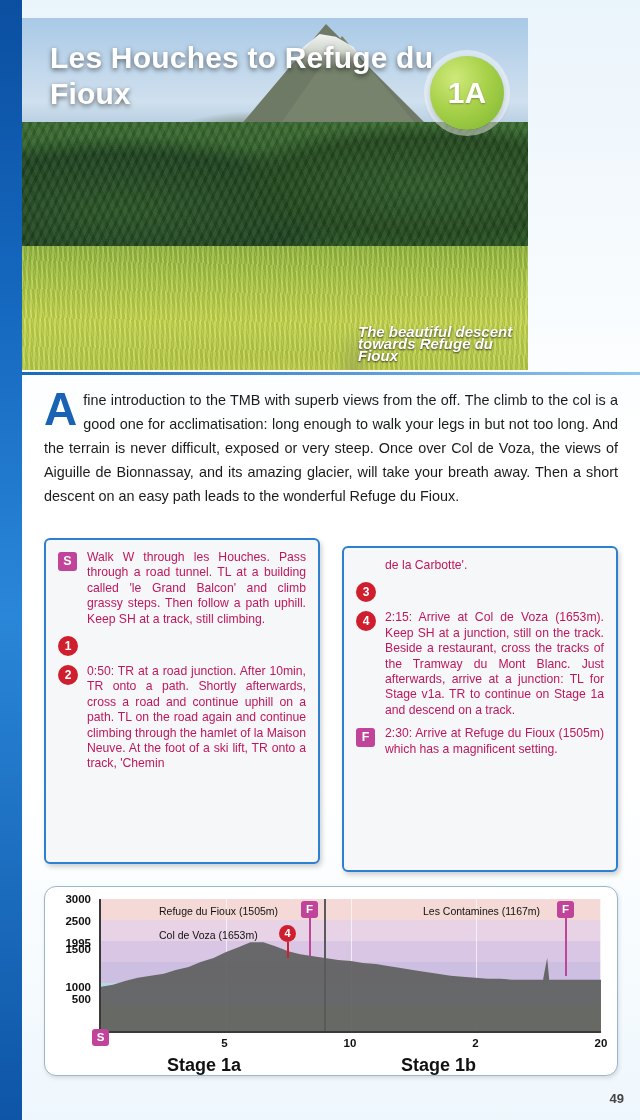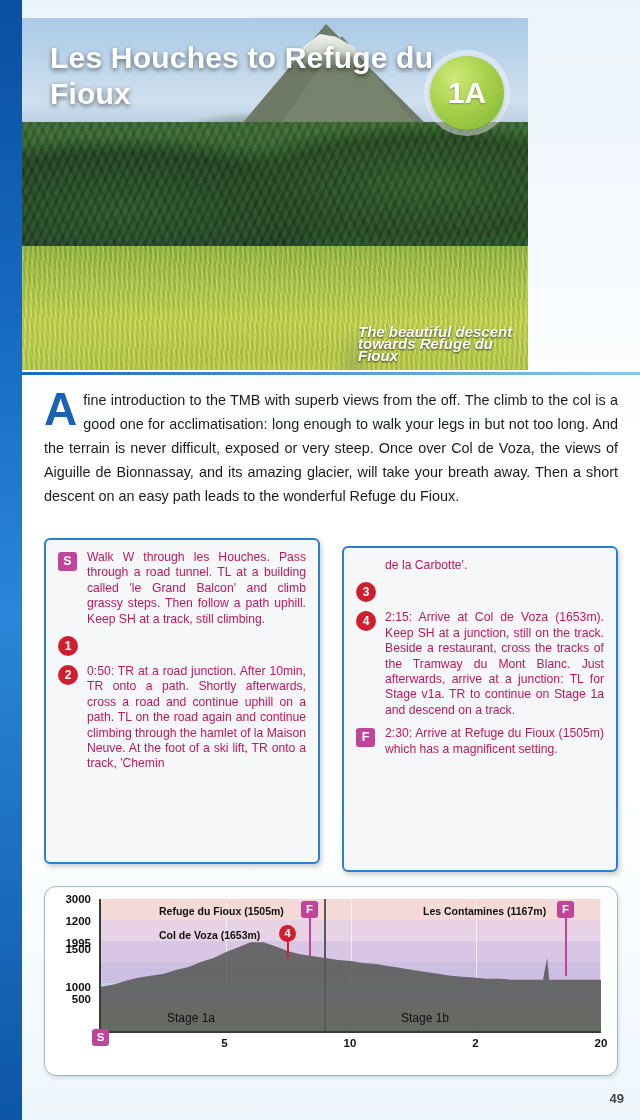--- a/index.html
+++ b/index.html
@@ -187,34 +187,34 @@
     position: absolute; right: 4px; font-size: 11.5px; font-weight: bold; color: #111;
   }
   .xlabels { position: absolute; left: 54px; top: 150px; width: 502px; height: 18px; }
   .xlab { position: absolute; font-size: 11.5px; font-weight: bold; color: #111; transform: translateX(-50%); }
   .profile-svg { position: absolute; left: 0; top: 0; width: 100%; height: 100%; }
   .divider-line {
     position: absolute; top: 0; bottom: 0; width: 2px; background: #5a5a5a;
   }
   .chart-tag {
     position: absolute; font-size: 10.5px; color: #111;
-    background: rgba(255,255,255,.0); white-space: nowrap; font-weight: bold;
+    background: rgba(255,255,255,.0); white-space: nowrap;
   }
   .chart-sq {
     position: absolute; width: 17px; height: 17px; border-radius: 3px;
     background: #c0459a; color: #fff; font-size: 11.5px; font-weight: bold;
     text-align: center; line-height: 17px;
   }
   .chart-circ {
     position: absolute; width: 17px; height: 17px; border-radius: 50%;
     background: #cf1f2e; color: #fff; font-size: 11px; font-weight: bold;
     text-align: center; line-height: 17px;
   }
   .stage-lbl {
-    position: absolute; font-size: 12px; font-weight: normal; color: #111;
+    position: absolute; font-size: 18px; font-weight: bold; color: #111; margin-top: 44px;
   }
   .arrow-pink { position: absolute; width: 2px; background: #c0459a; }
   .arrow-red { position: absolute; width: 2px; background: #cf1f2e; }
   .pagenum {
     position: absolute; right: 16px; bottom: 14px;
     font-size: 13px; font-weight: bold; color: #444;
   }
 </style>
 </head>
 <body>
@@ -292,21 +292,21 @@
         </div>
         <div class="txt">2:30: Arrive at Refuge du Fioux (1505m) which has a magnificent setting.</div>
       </div>
     </div>
   </div>
 
   <div class="chart-wrap">
 
     <div class="ylabels">
       <div class="ylab" style="top:6px">3000</div>
-      <div class="ylab" style="top:28px">1200</div>
+      <div class="ylab" style="top:28px">2500</div>
       <div class="ylab" style="top:50px">1995</div>
       <div class="ylab" style="top:56px">1500</div>
       <div class="ylab" style="top:94px">1000</div>
       <div class="ylab" style="top:106px">500</div>
     </div>
 
     <div class="plot">
       <div class="gridv" style="left:25%"></div>
       <div class="gridv" style="left:50%"></div>
       <div class="gridv" style="left:75%"></div>

